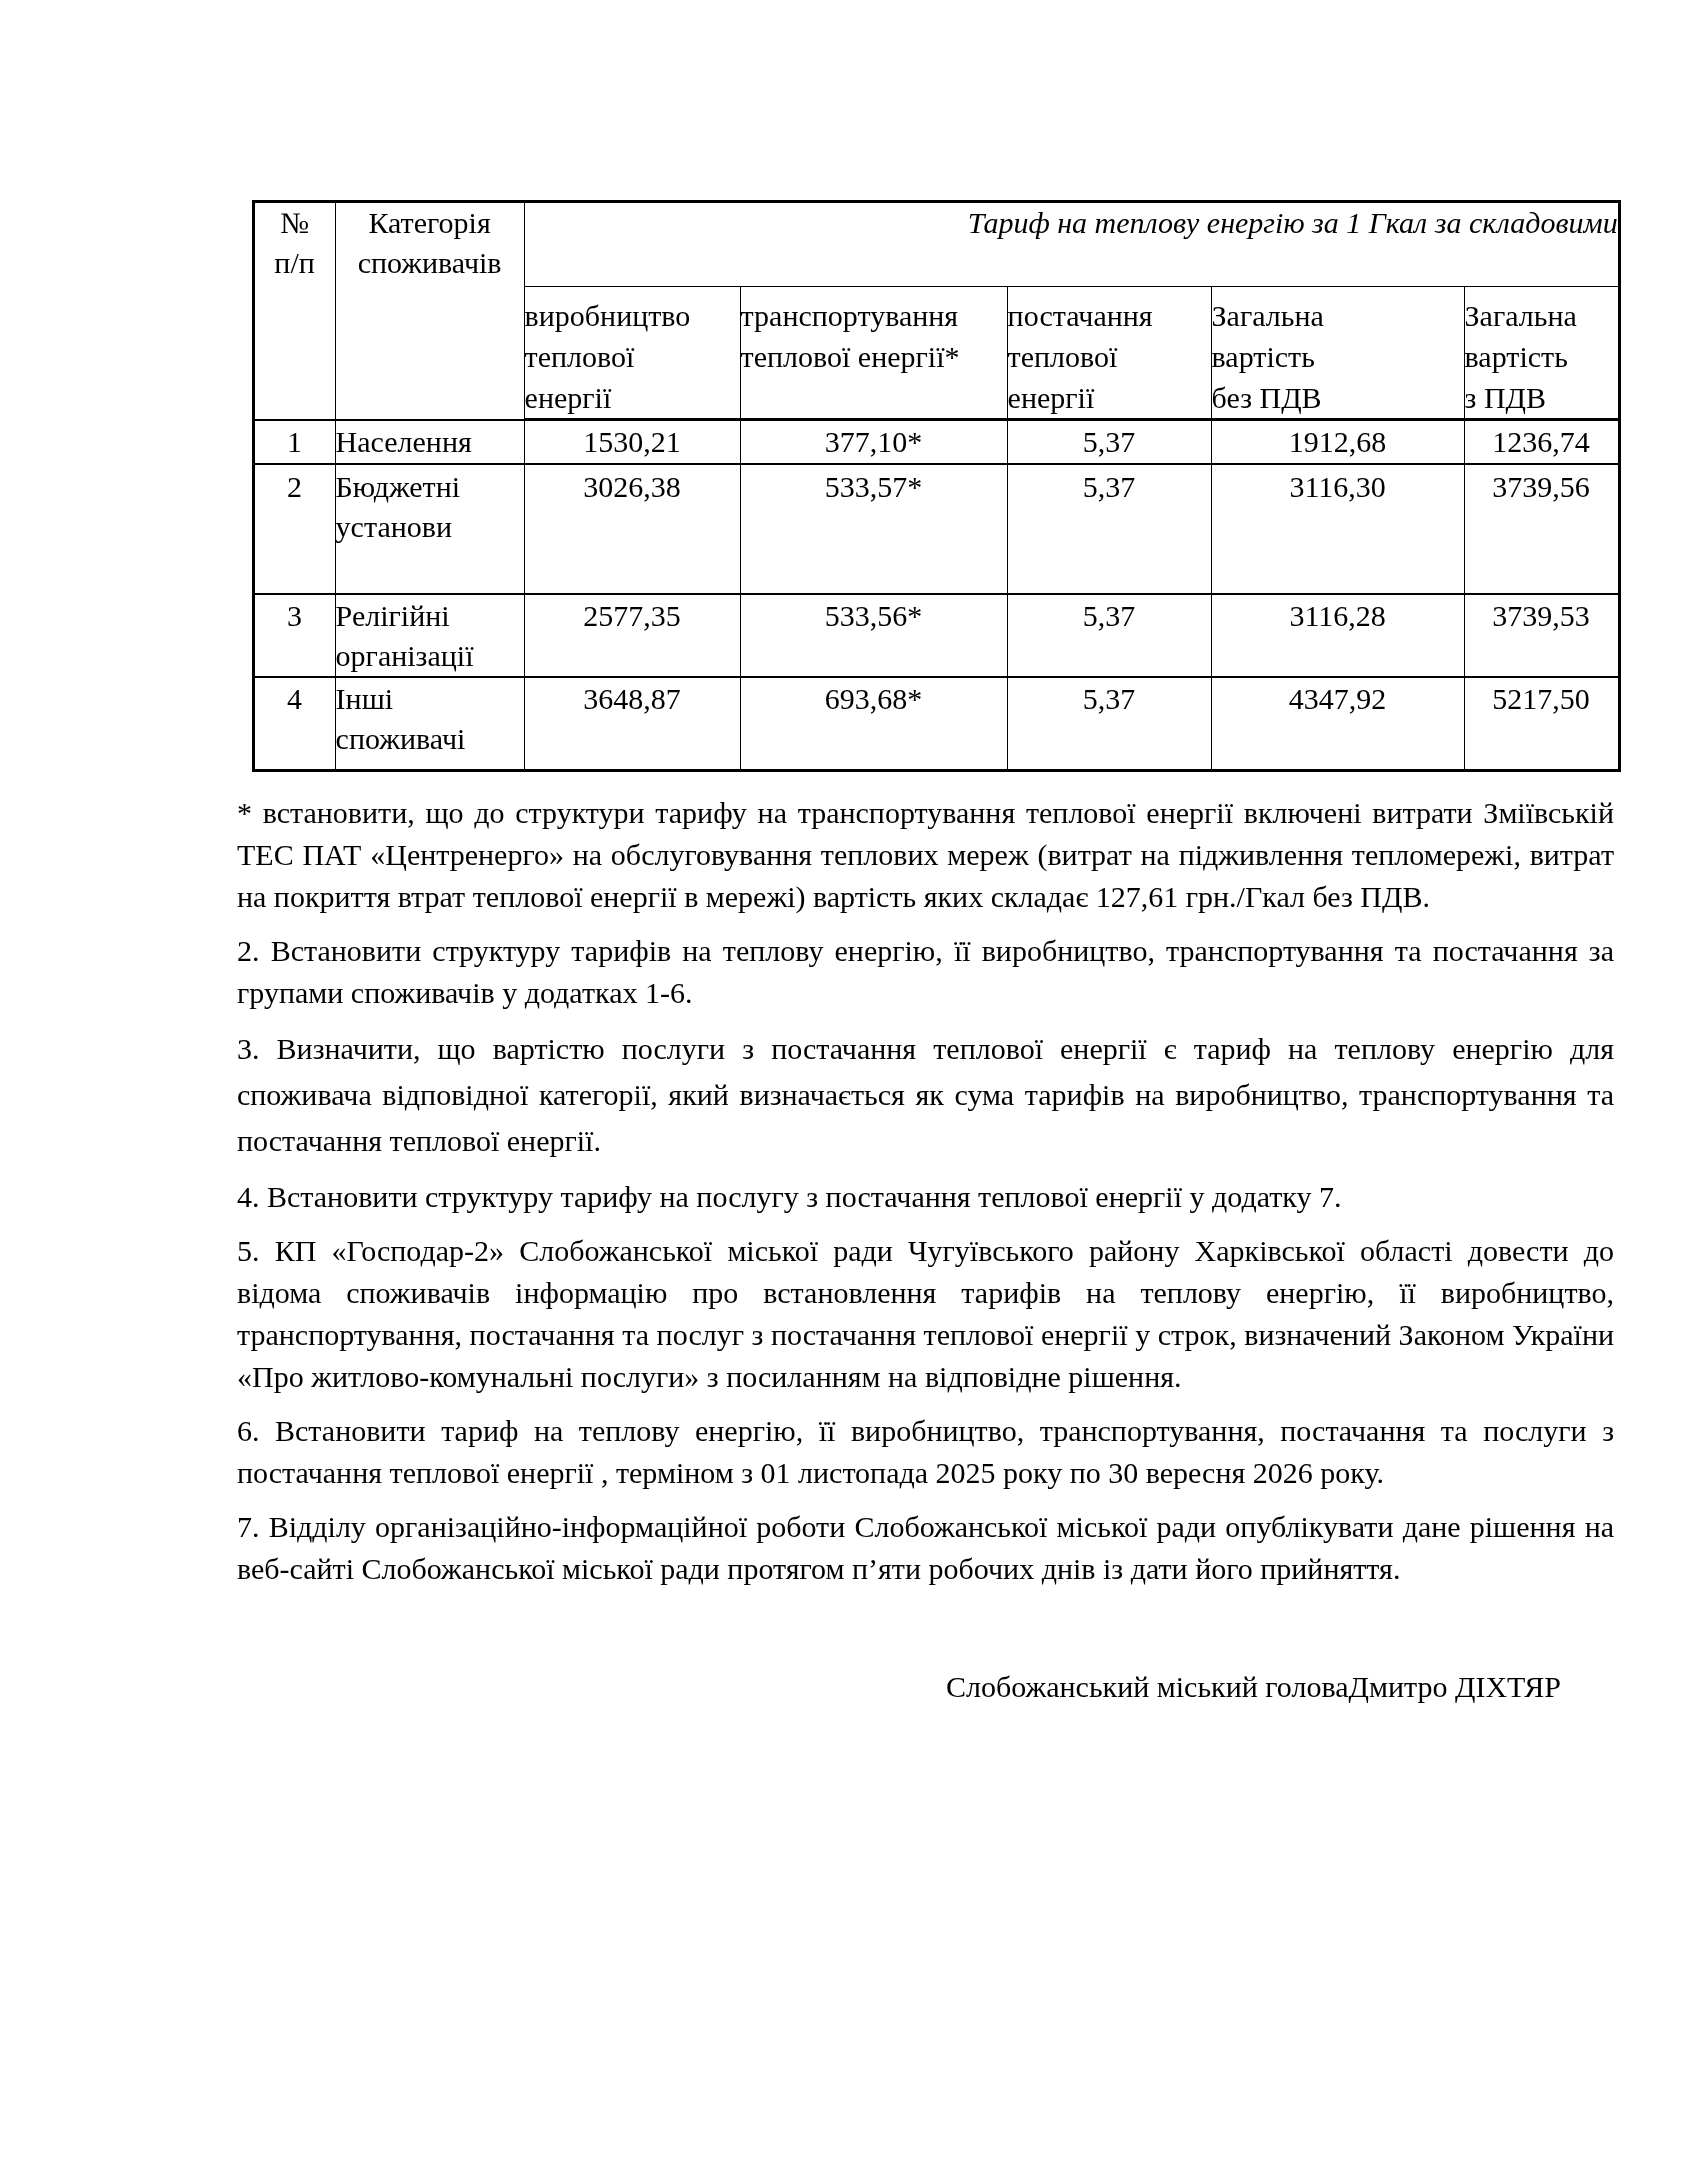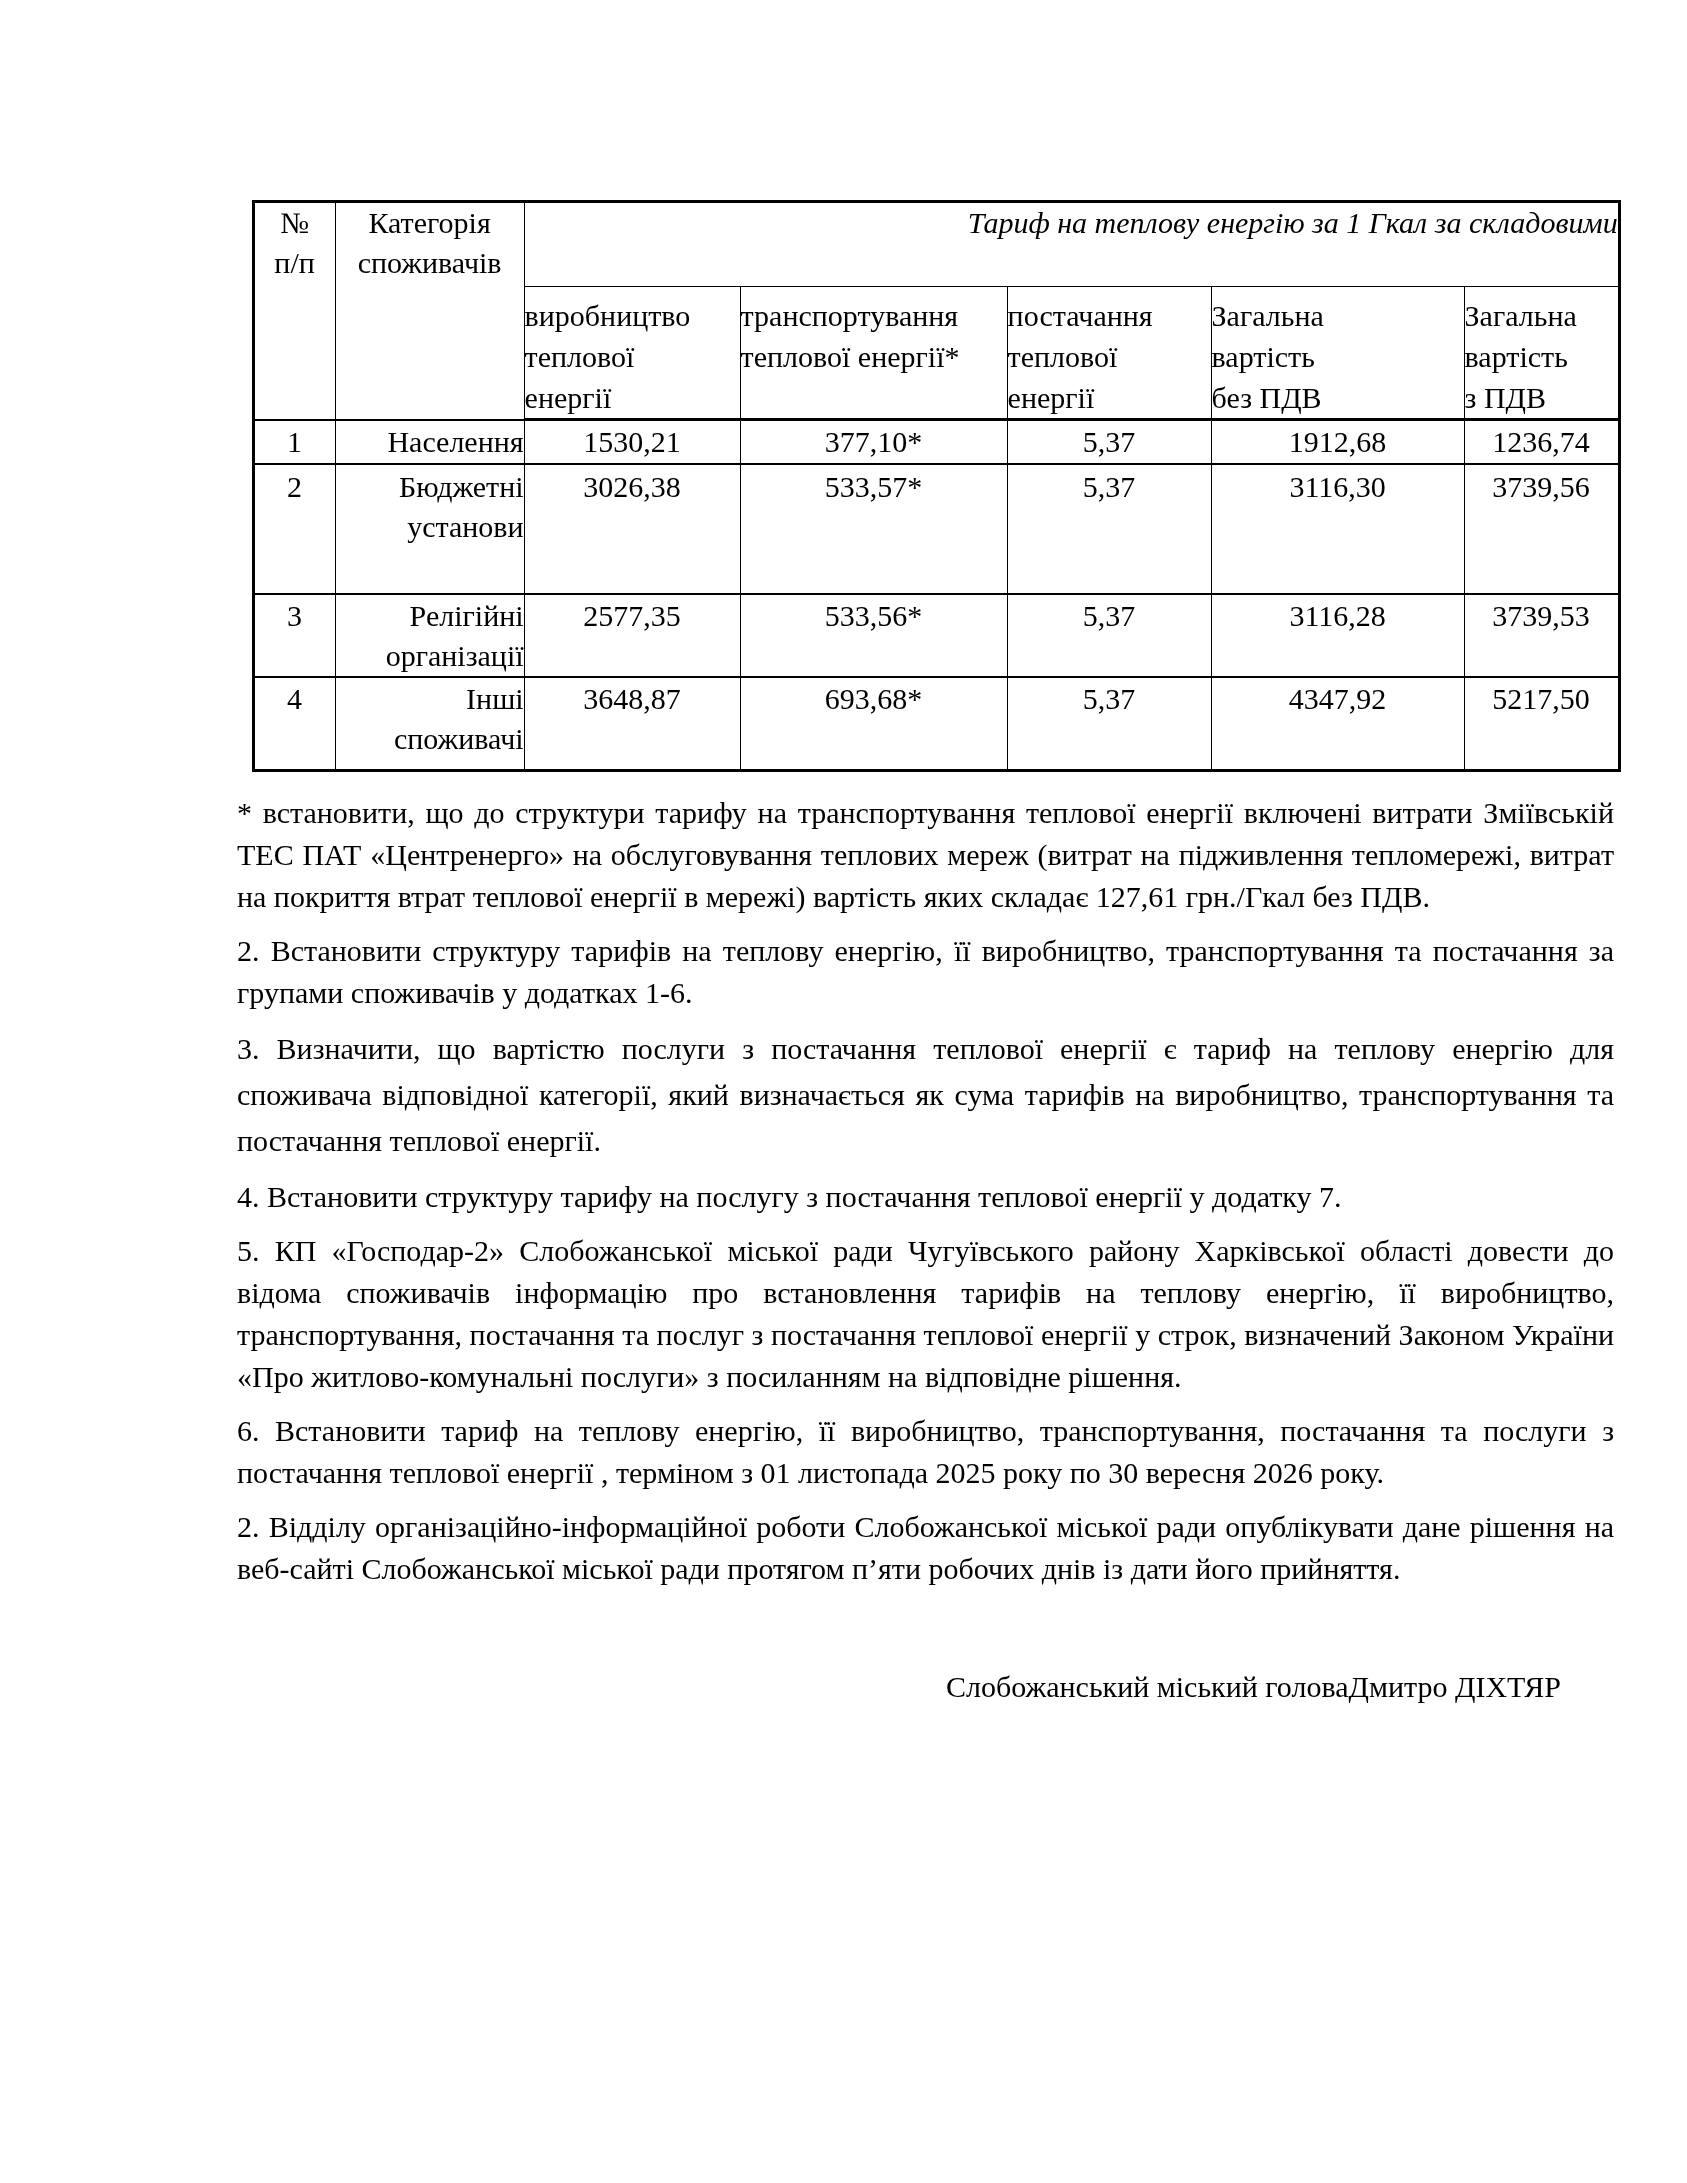--- a/index.html
+++ b/index.html
@@ -49,21 +49,21 @@
   }
   tr.subhead th {
     text-align: left;
     padding-top: 8px;
     line-height: 41px;
     height: 122px;
     border-bottom: 3.3px solid #000;
   }
   tr.data td { border-top: 2.6px solid #000; padding-top: 1.3px; }
   td.c { text-align: center; }
-  td.cat { text-align: right; padding-left: 12px; padding-right: 4px; }
+  td.cat { text-align: left; padding-left: 12px; padding-right: 4px; }
   tr.r1 td { height: 41px; }
   tr.r2 td { height: 126px; }
   tr.r3 td { height: 73px; }
   tr.r4 td { height: 90px; }
   
   .para {
     font-size: 30px;
     line-height: 42px;
     text-align: justify;
     margin: 0 0 12px 0;
@@ -158,21 +158,21 @@
       </tr>
     </tbody>
       </table>
 
     <p class="para first">*  встановити, що до структури тарифу на транспортування теплової енергії  включені витрати Зміївській ТЕС ПАТ «Центренерго» на обслуговування теплових мереж (витрат на підживлення тепломережі, витрат на покриття втрат теплової енергії в мережі) вартість яких складає 127,61 грн./Гкал без ПДВ.</p>
     <p class="para">2. Встановити   структуру тарифів на теплову енергію, її виробництво, транспортування та постачання за групами споживачів у додатках 1-6.</p>
     <p class="para lh-wide">3.  Визначити, що вартістю послуги з постачання теплової енергії є тариф на теплову енергію для споживача відповідної категорії, який визначається як сума тарифів на виробництво, транспортування та постачання теплової енергії.</p>
     <p class="para">4. Встановити  структуру тарифу на послугу з постачання теплової енергії у додатку 7.</p>
     <p class="para">5. КП  «Господар-2»  Слобожанської  міської  ради  Чугуївського  району  Харківської  області довести до відома споживачів інформацію  про встановлення тарифів на теплову енергію, її виробництво, транспортування, постачання та послуг з постачання теплової енергії   у строк, визначений Законом України «Про житлово-комунальні послуги» з посиланням на відповідне рішення.</p>
     <p class="para">6. Встановити тариф на теплову енергію, її виробництво, транспортування, постачання та послуги з постачання теплової енергії , терміном з 01 листопада 2025 року по 30 вересня 2026 року.</p>
-    <p class="para">2. Відділу  організаційно-інформаційної роботи Слобожанської міської ради опублікувати дане рішення на веб-сайті Слобожанської  міської ради протягом п’яти робочих днів із дати його прийняття.</p>
+    <p class="para">7. Відділу  організаційно-інформаційної роботи Слобожанської міської ради опублікувати дане рішення на веб-сайті Слобожанської  міської ради протягом п’яти робочих днів із дати його прийняття.</p>
 
     <div class="signature">
       <span>Слобожанський  міський голова</span>
       <span class="name">Дмитро ДІХТЯР</span>
     </div>
 
   </div>
 </div>
 
 

